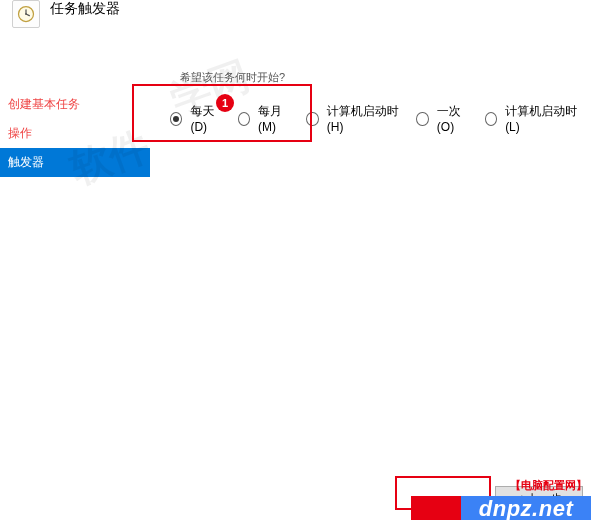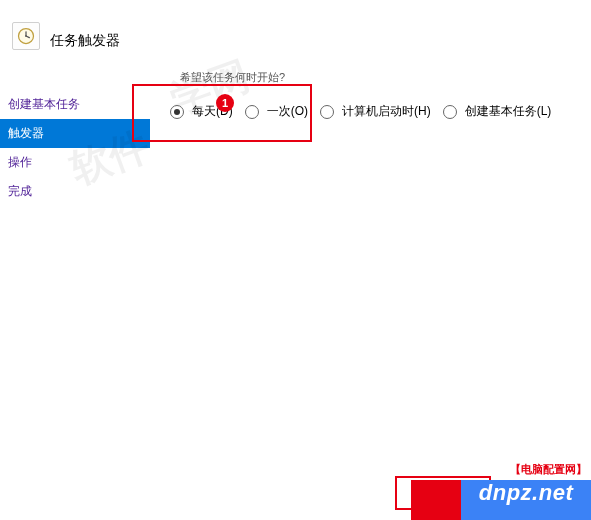--- a/index.html
+++ b/index.html
@@ -14,21 +14,21 @@
     }
     .window {
       width: 591px;
       height: 520px;
       background: #f8f8f8;
       position: relative;
     }
     .titlebar {
       height: 50px;
       display: flex;
-      align-items: flex-end;
+      align-items: flex-start;
       padding-left: 12px;
       background: #fff;
     }
     .title-icon {
       width: 28px;
       height: 28px;
       margin-right: 10px;
       display: flex;
       align-items: center;
       justify-content: center;
@@ -43,21 +43,21 @@
       height: calc(100% - 50px);
       background: #fff;
     }
     .sidebar {
       width: 150px;
       padding-top: 40px;
       background: #fff;
     }
     .sidebar-item {
       padding: 6px 8px;
-      color: #4c1d95;
+      color: #ef4444;
       font-size: 12px;
       cursor: pointer;
     }
     .sidebar-item.active {
       background: #0078d7;
       color: #fff;
     }
     .main {
       flex: 1;
       padding: 20px 10px 10px 30px;
@@ -134,21 +134,21 @@
       display: flex;
       align-items: center;
       justify-content: center;
       cursor: pointer;
     }
     .watermark {
       position: absolute;
       bottom: 0;
       right: 0;
       width: 180px;
-      height: 40px;
+      height: 24px;
       z-index: 50;
     }
     .wm-accent {
       position: absolute;
       left: 0; top: 0;
       width: 62px; height: 40px;
       background: #e60012;
     }
     .wm-body {
       position: absolute;
@@ -200,44 +200,47 @@
         <line x1="12" y1="12" x2="16" y2="14" stroke="#555" stroke-width="1.5" stroke-linecap="round"></line>
         <circle cx="12" cy="12" r="1" fill="#555"></circle>
       </svg>
     </span>
     <span class="title-text">任务触发器</span>
   </div>
 
   <div class="content">
     <div class="sidebar">
       <div class="sidebar-item">创建基本任务</div>
+      <div class="sidebar-item">操作</div>
       <div class="sidebar-item active">触发器</div>
-      <div class="sidebar-item">操作</div>
-      <div class="sidebar-item">完成</div>
     </div>
 
     <div class="main">
       <div class="prompt">希望该任务何时开始?</div>
 
       <div class="radio-group">
         <label class="radio-row">
           <span class="radio-circle checked"></span>
           <span class="radio-label">每天(D)</span>
         </label>
         <label class="radio-row">
           <span class="radio-circle"></span>
+          <span class="radio-label">每月(M)</span>
+        </label>
+        <label class="radio-row">
+          <span class="radio-circle"></span>
+          <span class="radio-label">计算机启动时(H)</span>
+        </label>
+        <label class="radio-row">
+          <span class="radio-circle"></span>
           <span class="radio-label">一次(O)</span>
         </label>
         <label class="radio-row">
           <span class="radio-circle"></span>
-          <span class="radio-label">计算机启动时(H)</span>
-        </label>
-        <label class="radio-row">
-          <span class="radio-circle"></span>
-          <span class="radio-label">创建基本任务(L)</span>
+          <span class="radio-label">计算机启动时(L)</span>
         </label>
       </div>
 
       <div class="highlight-box" style="top:34px;left:-18px;width:180px;height:58px;"></div>
       <div class="annotation-badge" style="top:44px;left:66px;">1</div>
 
       <div class="highlight-box" style="bottom:10px;right:100px;width:96px;height:34px;"></div>
 
       <div class="bottom-bar">
         <button class="nav-button">&lt; 上一步</button>

